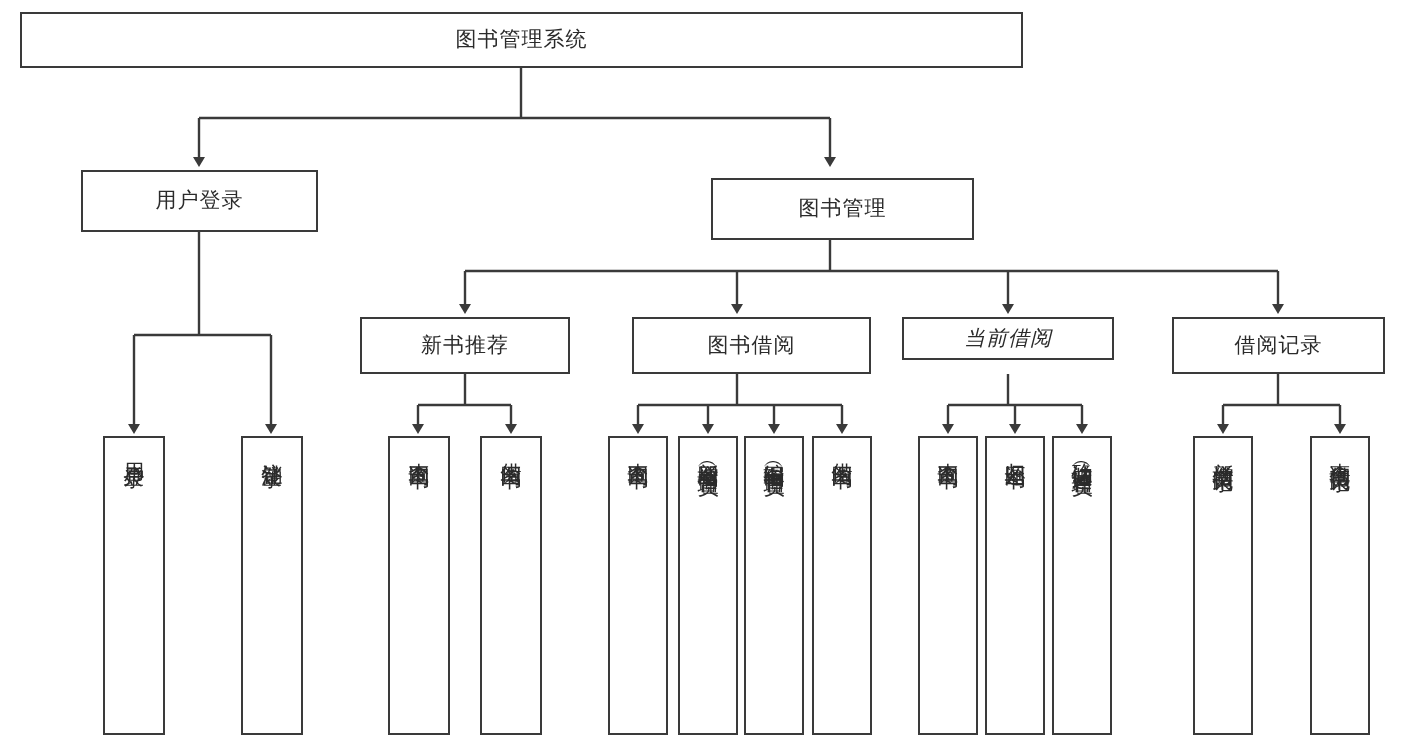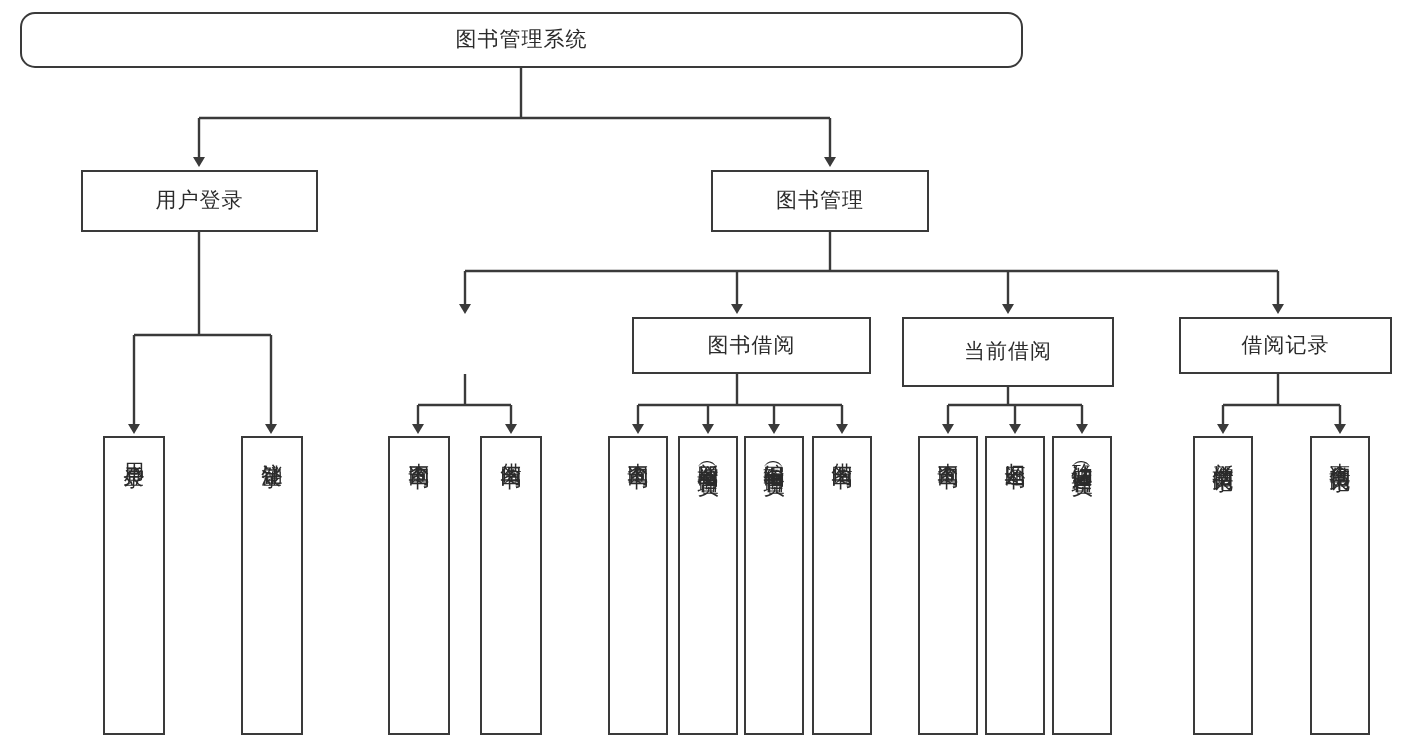--- a/index.html
+++ b/index.html
@@ -114,38 +114,41 @@
       <path d="M1015,405 L1015,425" marker-end="url(#arrow)"></path>
       <path d="M1082,405 L1082,425" marker-end="url(#arrow)"></path>
 
       <path d="M1278,374 L1278,405"></path>
       <path d="M1223,405 L1340,405"></path>
       <path d="M1223,405 L1223,425" marker-end="url(#arrow)"></path>
       <path d="M1340,405 L1340,425" marker-end="url(#arrow)"></path>
     </g>
   </svg>
 
-  <div class="node horiz" style="left:20px; top:12px; width:1003px; height:56px;border-radius:15px;">
+  <div class="node horiz" style="left:20px; top:12px; width:1003px; height:56px;">
     <span class="label">图书管理系统</span>
   </div>
 
   <div class="node horiz" style="left:81px; top:170px; width:237px; height:62px;">
     <span class="label">用户登录</span>
   </div>
-  <div class="node horiz" style="left:711px; top:170px; width:218px; height:62px;">
+  <div class="node horiz" style="left:711px; top:178px; width:263px; height:62px;">
     <span class="label">图书管理</span>
   </div>
 
+  <div class="node horiz" style="left:360px; top:317px; width:210px; height:57px;">
+    <span class="label">新书推荐</span>
+  </div>
   <div class="node horiz" style="left:632px; top:317px; width:239px; height:57px;">
     <span class="label">图书借阅</span>
   </div>
-  <div class="node horiz" style="left:902px; top:317px; width:212px; height:70px;">
+  <div class="node horiz" style="left:902px; top:317px; width:212px; height:43px;font-style:italic;">
     <span class="label">当前借阅</span>
   </div>
-  <div class="node horiz" style="left:1172px; top:317px; width:213px; height:57px;margin-left:7px;">
+  <div class="node horiz" style="left:1172px; top:317px; width:213px; height:57px;">
     <span class="label">借阅记录</span>
   </div>
 
   <div class="node vert" style="left:103px; top:436px; width:62px; height:299px;">
     <span class="label">用户登录</span>
   </div>
   <div class="node vert" style="left:241px; top:436px; width:62px; height:299px;">
     <span class="label">注销登录</span>
   </div>
 

